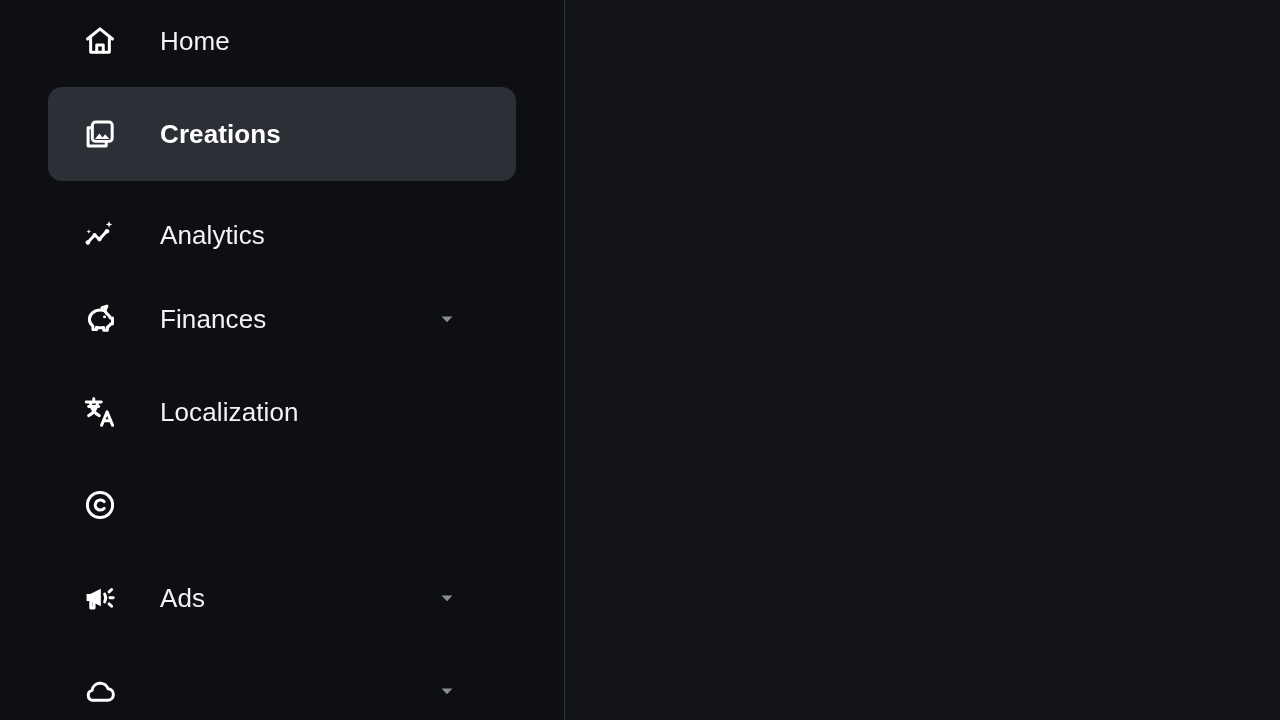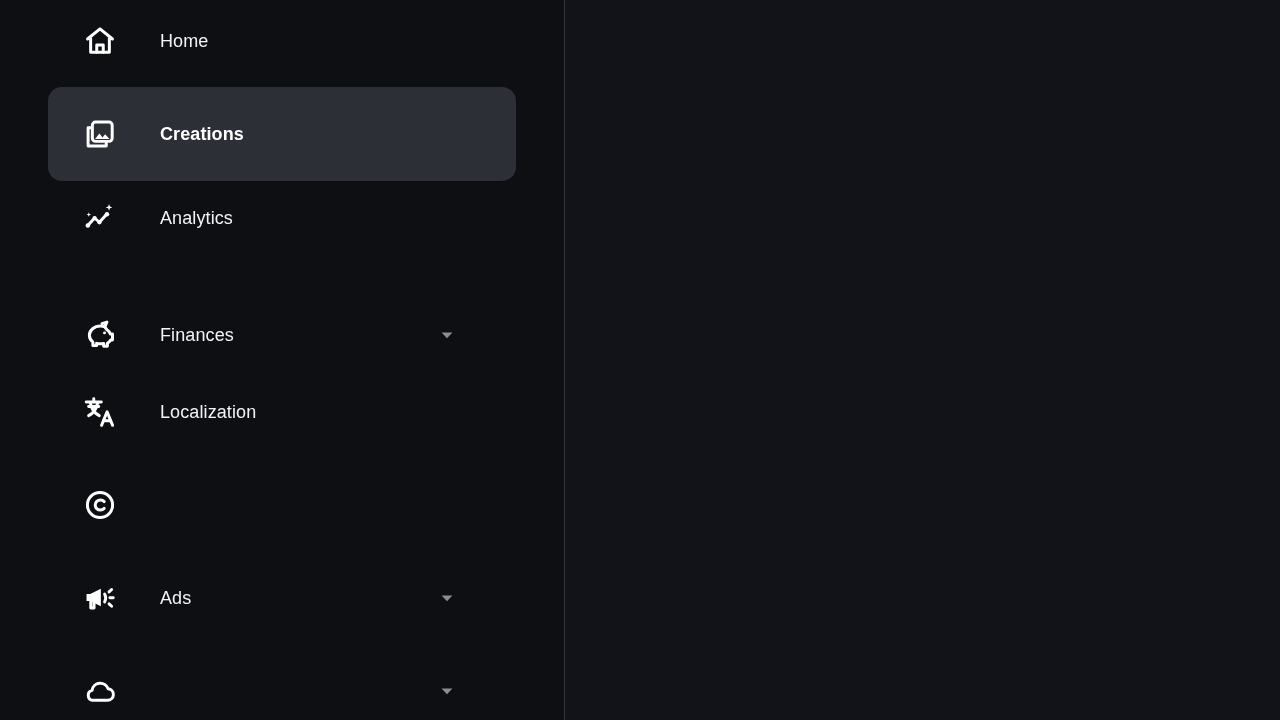--- a/index.html
+++ b/index.html
@@ -40,21 +40,21 @@
     width:40px; height:40px;
     margin-left:-20px;
     display:flex; align-items:center; justify-content:center;
     color:#ffffff;
   }
   .nav-icon svg { display:block; }
 
   .nav-label {
     position:absolute;
     left:112px;           
-    font-size:18px;
+    font-size:26px;
     line-height:30px;
     color:#f2f3f5;
     letter-spacing:.1px;
     white-space:nowrap;
     font-weight:400;
   }
   .nav-item.active .nav-label { font-weight:600; color:#ffffff; }
 
   .chev {
     position:absolute;
@@ -92,35 +92,35 @@
         <div class="nav-item active" style="top: 87px; padding-left: 47px;">
           <span class="nav-icon">
             <svg width="34" height="34" viewBox="0 0 24 24">
               <path stroke="currentColor" fill="none" stroke-width="2.1" stroke-linecap="round" stroke-linejoin="round" d="M6.2 7.6H3.6v12.8h12.8v-2.6"></path>
               <rect x="6.6" y="3.6" width="14" height="13.6" rx="2.2" stroke="currentColor" fill="none" stroke-width="2.1" stroke-linecap="round" stroke-linejoin="round"></rect>
               <path fill="currentColor" stroke="none" d="M8.5 15.6l3.1-3.9 2.2 2.7 1.8-2.2 3.1 3.4z"></path>
             </svg>
           </span>
           <span class="nav-label">Creations</span>
         </div>
-        <div class="nav-item" style="top: 171px;">
+        <div class="nav-item" style="top: 188px;">
           <span class="nav-icon">
             <svg width="34" height="34" viewBox="0 0 24 24">
               <path stroke="currentColor" fill="none" stroke-width="2.1" stroke-linecap="round" stroke-linejoin="round" d="M3.4 17.3 8.2 12l3.4 3 5.1-5.6"></path>
               <circle cx="3.4" cy="17.3" r="1.6" fill="currentColor" stroke="none"></circle>
               <circle cx="8.2" cy="12" r="1.5" fill="currentColor" stroke="none"></circle>
               <circle cx="11.6" cy="15" r="1.5" fill="currentColor" stroke="none"></circle>
               <circle cx="16.9" cy="9.3" r="1.6" fill="currentColor" stroke="none"></circle>
               <path fill="currentColor" stroke="none" d="M18.4 2.2l.62 1.74 1.74.62-1.74.62-.62 1.74-.62-1.74-1.74-.62 1.74-.62z"></path>
               <path fill="currentColor" stroke="none" d="M4.1 8.0l.42 1.18 1.18.42-1.18.42-.42 1.18-.42-1.18-1.18-.42 1.18-.42z"></path>
             </svg>
           </span>
           <span class="nav-label">Analytics</span>
         </div>
-        <div class="nav-item" style="top: 288px;">
+        <div class="nav-item" style="top: 272px;">
           <span class="nav-icon">
             <svg width="34" height="34" viewBox="0 0 24 24">
               <path stroke="currentColor" fill="none" stroke-width="2.1" stroke-linecap="round" stroke-linejoin="round" d="M15.4 6.3c-.9-.4-2-.6-3.1-.6-4.3 0-7.8 2.9-7.8 6.5 0 1.9 1 3.6 2.5 4.8v2.5h2.6v-1.6c.85.23 1.75.35 2.7.35.8 0 1.6-.08 2.3-.25V20h2.6v-2.2c1-.6 1.8-1.4 2.3-2.3h1.3v-4.2h-1.5c-.45-1.2-1.3-2.25-2.4-3z"></path>
               <path stroke="currentColor" fill="none" stroke-width="2.1" stroke-linecap="round" stroke-linejoin="round" d="M15.4 6.3 16.9 2.9l-3.5 1.1"></path>
               <circle cx="15.2" cy="10.5" r="1.05" fill="currentColor" stroke="none"></circle>
             </svg>
           </span>
           <span class="nav-label">Finances</span>
           <span class="chev">
             <svg width="14" height="14" viewBox="0 0 14 14">

